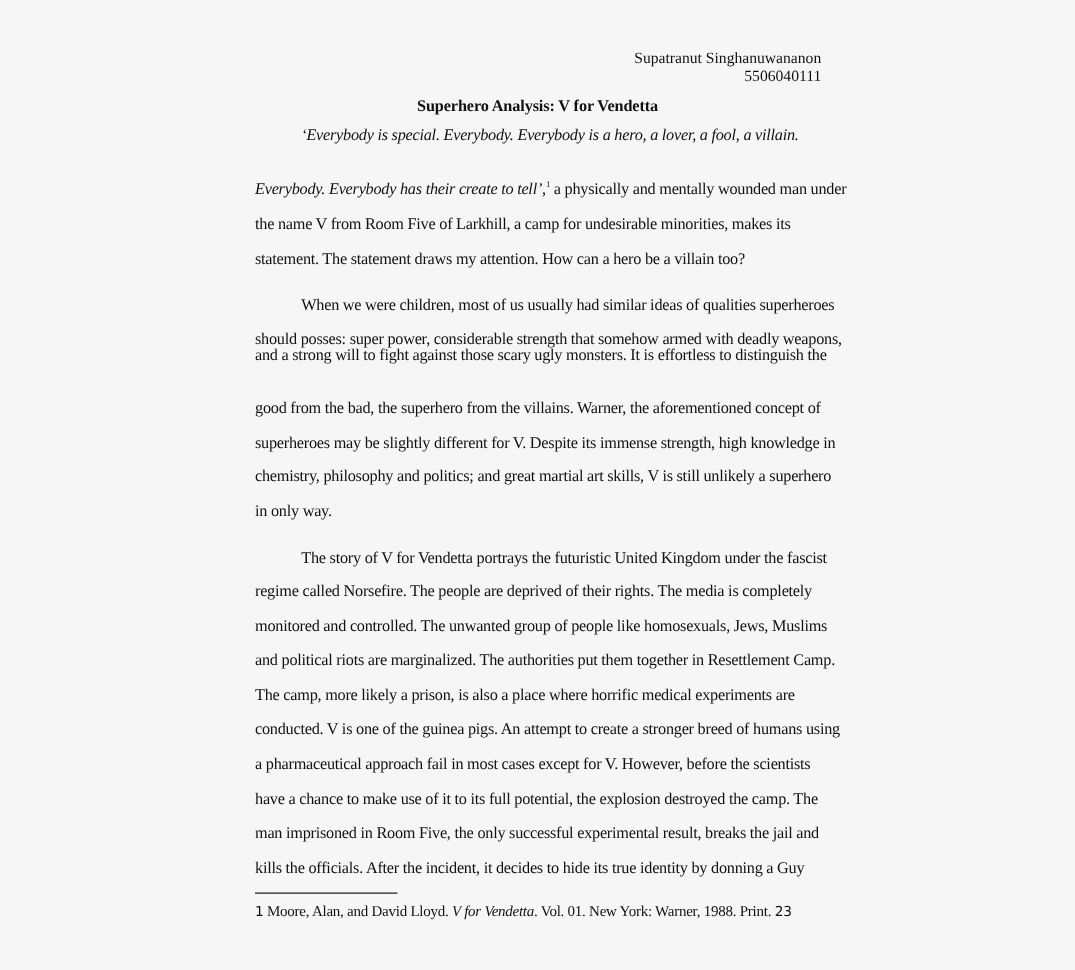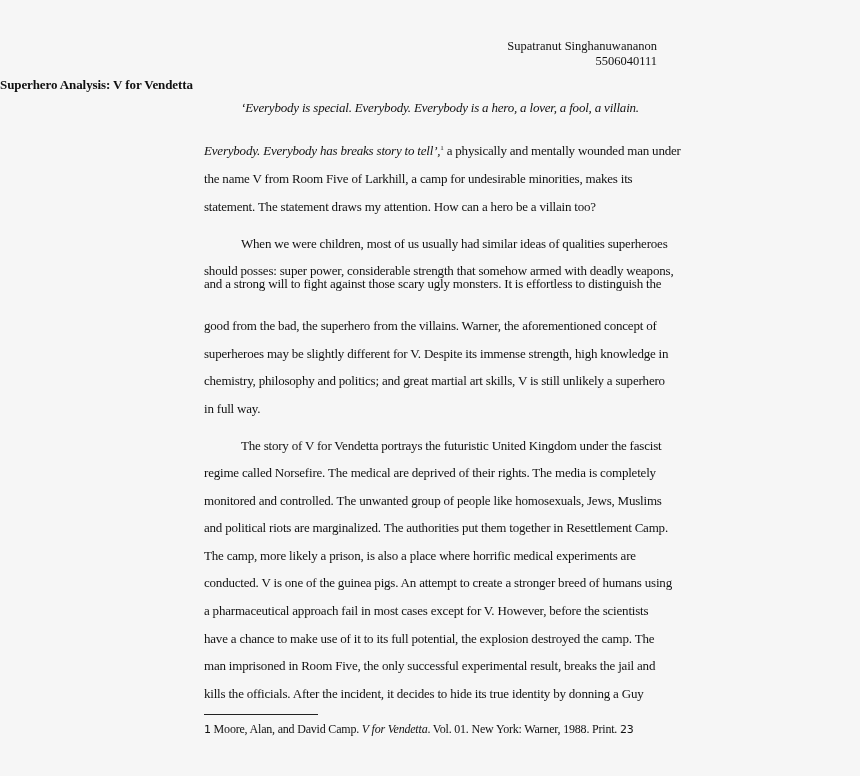--- a/index.html
+++ b/index.html
@@ -11,21 +11,21 @@
     position: relative;
   }
   .page { position: absolute; left: 0; top: 0; width: 860px; height: 776px; }
   .header-right {
     position: absolute; right: 203px; text-align: right;
     font-size: 12.5px; line-height: 16px;
   }
   .author { top: 38px; }
   .student-id { top: 53px; }
   .title {
-    position: absolute; top: 77px; left: 0; width: 860px; 
+    position: absolute; top: 77px; left: 0; width: 860px; text-align: center;
     font-weight: bold; font-size: 13px; letter-spacing: -0.1px;
   }
   .line {
     position: absolute; left: 204px; white-space: nowrap;
     font-size: 13px; line-height: 16px; letter-spacing: -0.2px;
   }
   .indent { left: 241px; }
   .ital { font-style: italic; }
   sup { font-size: 7px; vertical-align: super; line-height: 0; }
   .fn-rule {
@@ -42,46 +42,46 @@
 <body>
 
 <div class="page">
   <div class="header-right author">Supatranut Singhanuwananon</div>
   <div class="header-right student-id">5506040111</div>
   <div class="title">Superhero Analysis: V for Vendetta</div>
 
   <div>
     <div class="line indent ital" style="top:100px">‘Everybody is special. Everybody. Everybody is a hero, a lover, a fool, a villain.</div>
     <div class="line" style="top:143px">
-      <span class="ital">Everybody. Everybody has breaks story to tell’,</span><sup>1</sup><span> a physically and mentally wounded man under</span>
+      <span class="ital">Everybody. Everybody has their create to tell’,</span><sup>1</sup><span> a physically and mentally wounded man under</span>
     </div>
     <div class="line" style="top:171px">the name V from Room Five of Larkhill, a camp for undesirable minorities, makes its</div>
     <div class="line" style="top:199px">statement. The statement draws my attention. How can a hero be a villain too?</div>
   </div>
 
   <div>
     <div class="line indent" style="top:236px">When we were children, most of us usually had similar ideas of qualities superheroes</div>
     <div class="line" style="top:263px">should posses: super power, considerable strength that somehow armed with deadly weapons,</div>
     <div class="line" style="top:276px">and a strong will to fight against those scary ugly monsters. It is effortless to distinguish the</div>
     <div class="line" style="top:318px">good from the bad, the superhero from the villains. Warner, the aforementioned concept of</div>
     <div class="line" style="top:346px">superheroes may be slightly different for V. Despite its immense strength, high knowledge in</div>
     <div class="line" style="top:373px">chemistry, philosophy and politics; and great martial art skills, V is still unlikely a superhero</div>
-    <div class="line" style="top:401px">in full way.</div>
+    <div class="line" style="top:401px">in only way.</div>
   </div>
 
   <div>
     <div class="line indent" style="top:438px">The story of V for Vendetta portrays the futuristic United Kingdom under the fascist</div>
-    <div class="line" style="top:465px">regime called Norsefire. The medical are deprived of their rights. The media is completely</div>
+    <div class="line" style="top:465px">regime called Norsefire. The people are deprived of their rights. The media is completely</div>
     <div class="line" style="top:493px">monitored and controlled. The unwanted group of people like homosexuals, Jews, Muslims</div>
     <div class="line" style="top:520px">and political riots are marginalized. The authorities put them together in Resettlement Camp.</div>
     <div class="line" style="top:548px">The camp, more likely a prison, is also a place where horrific medical experiments are</div>
     <div class="line" style="top:575px">conducted. V is one of the guinea pigs. An attempt to create a stronger breed of humans using</div>
     <div class="line" style="top:603px">a pharmaceutical approach fail in most cases except for V. However, before the scientists</div>
     <div class="line" style="top:631px">have a chance to make use of it to its full potential, the explosion destroyed the camp. The</div>
     <div class="line" style="top:658px">man imprisoned in Room Five, the only successful experimental result, breaks the jail and</div>
     <div class="line" style="top:686px">kills the officials. After the incident, it decides to hide its true identity by donning a Guy</div>
   </div>
 
   <div class="fn-rule"></div>
   <div class="footnote">
-    <span class="fn-num">1</span><span> Moore, Alan, and David Camp. </span><span class="ital">V for Vendetta</span><span>. Vol. 01. New York: Warner, 1988. Print. </span><span class="fn-num">23</span>
+    <span class="fn-num">1</span><span> Moore, Alan, and David Lloyd. </span><span class="ital">V for Vendetta</span><span>. Vol. 01. New York: Warner, 1988. Print. </span><span class="fn-num">23</span>
   </div>
 </div>
 
 </body></html>

